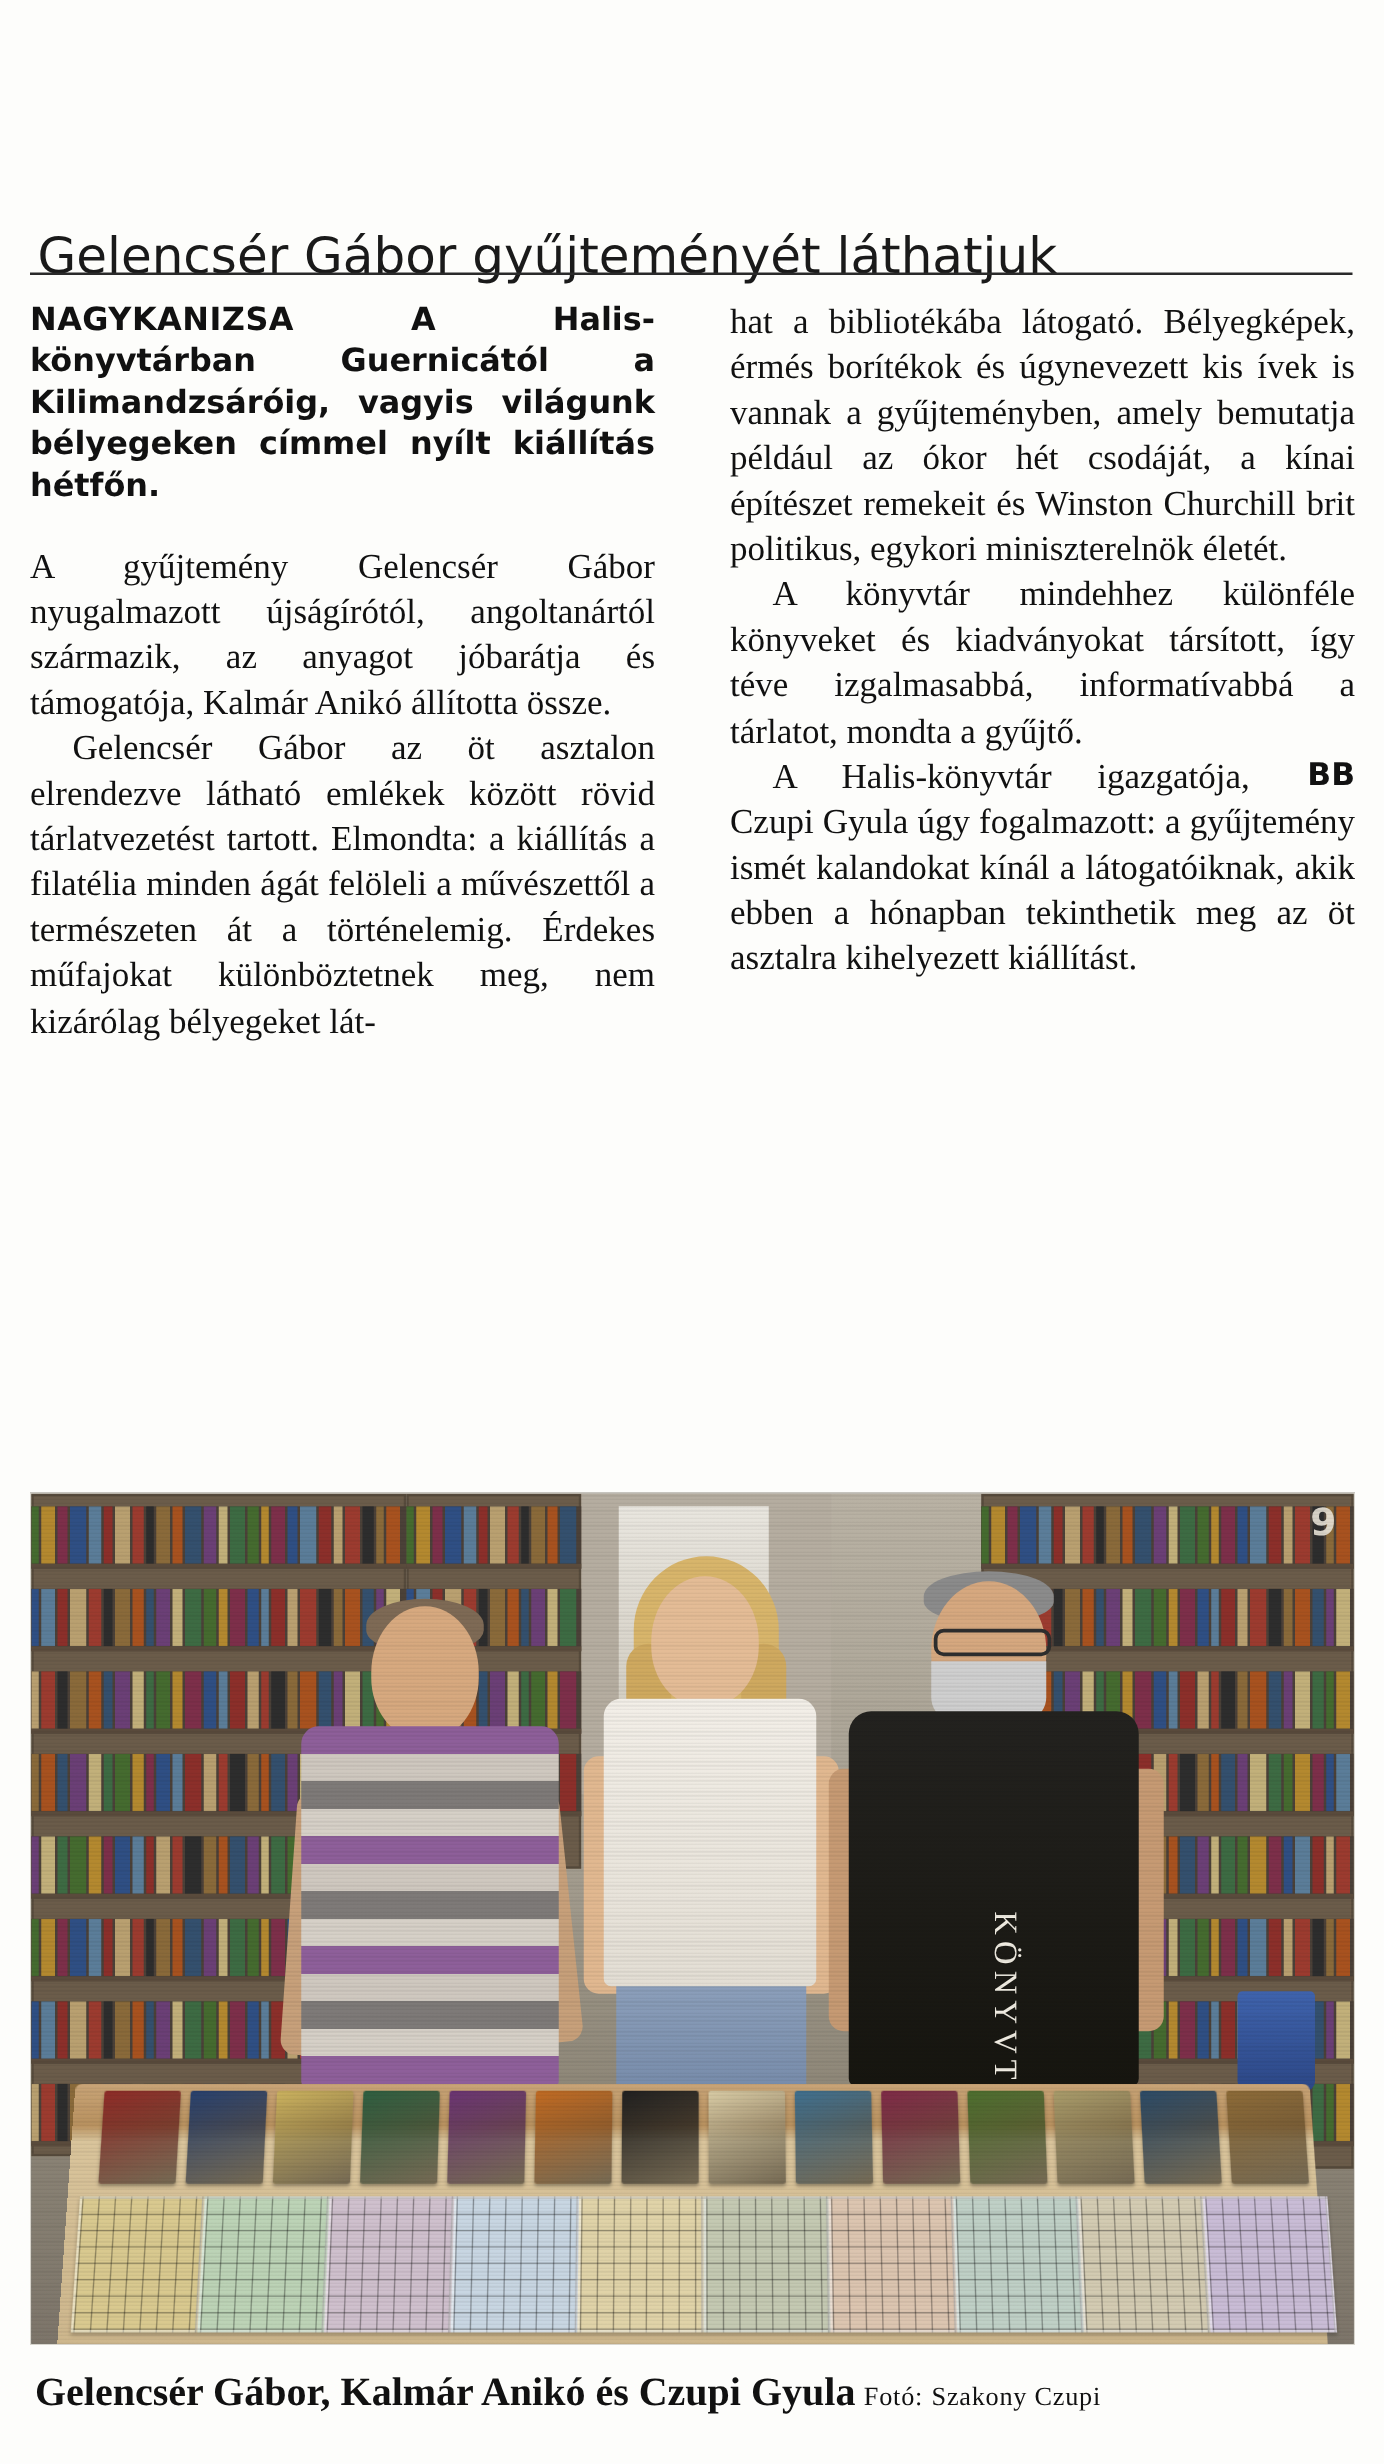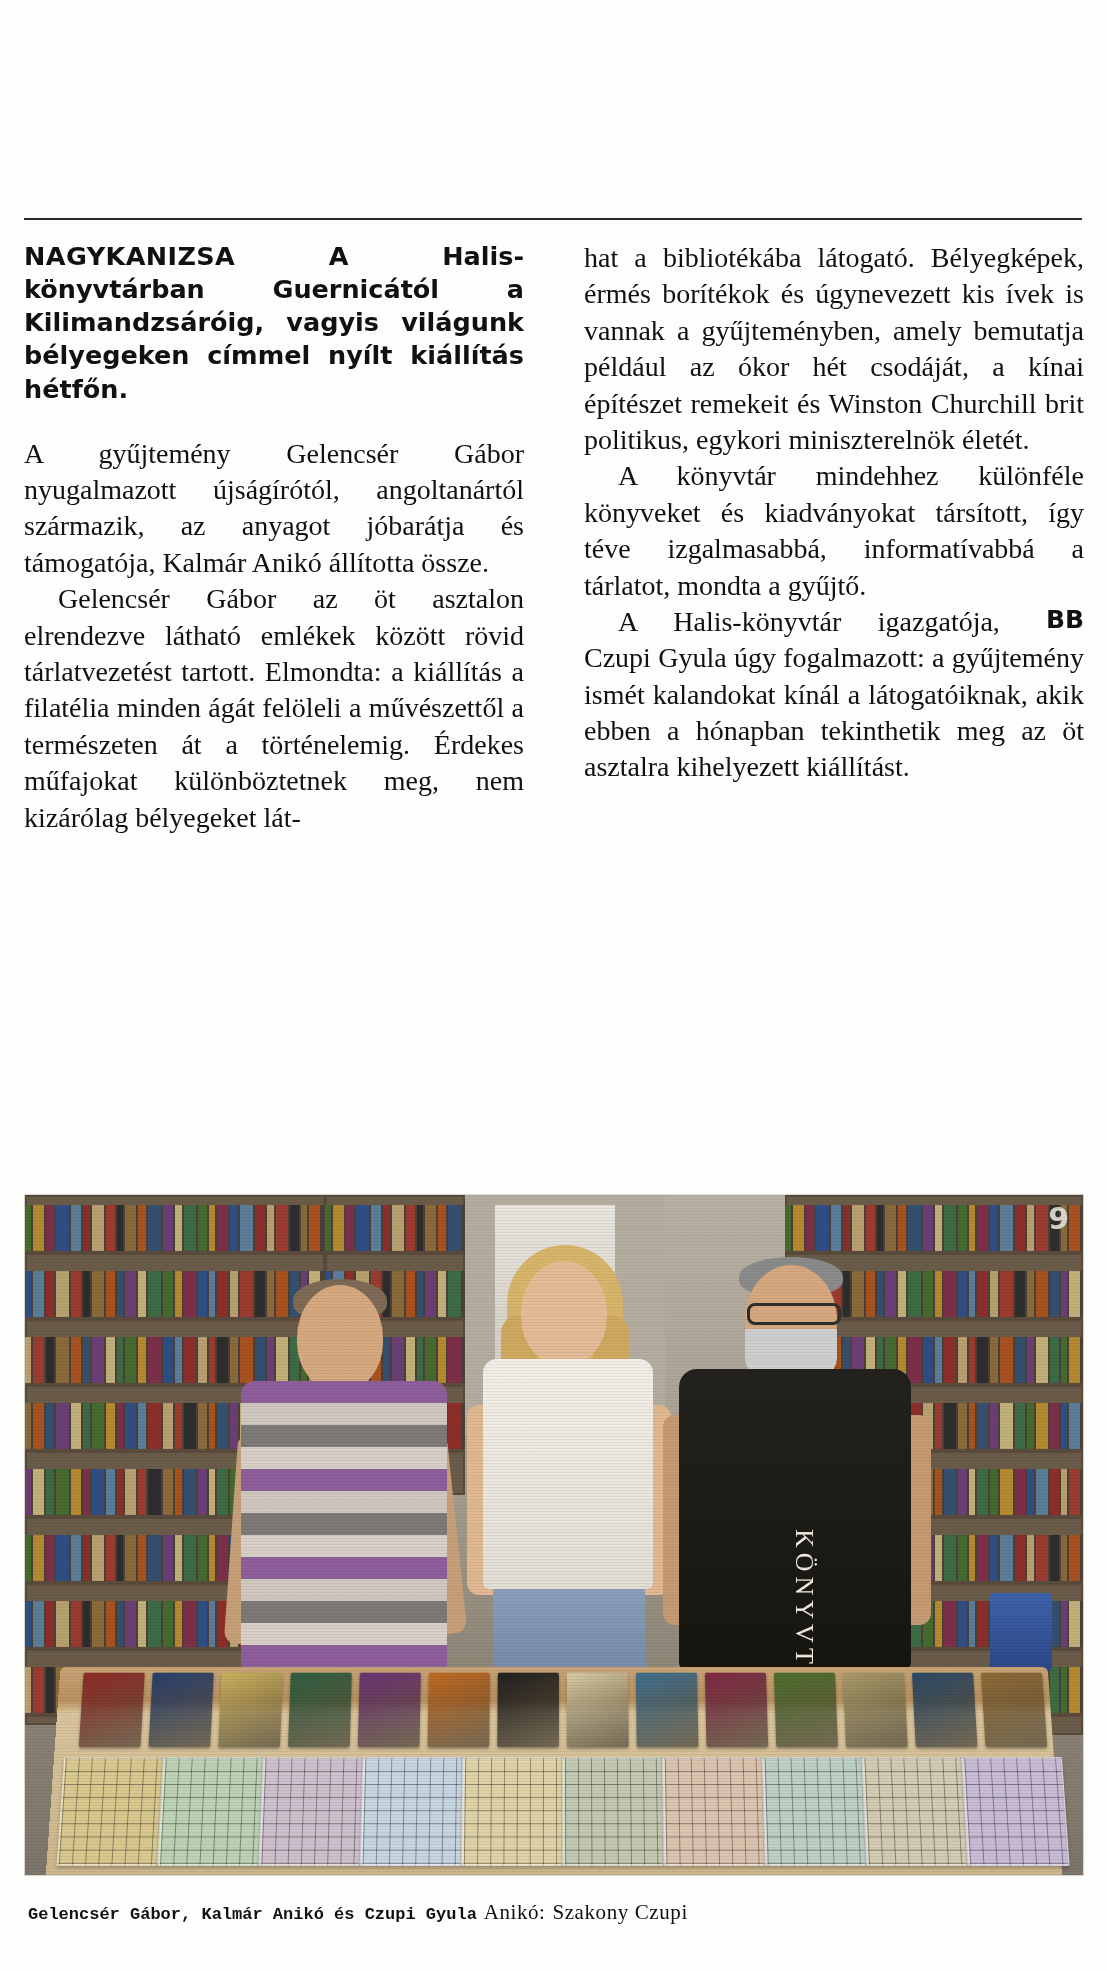--- a/index.html
+++ b/index.html
@@ -272,37 +272,38 @@
   
   .caption {
     position: absolute;
     left: 28px;
     top: 1894px;
     width: 1054px;
     font-size: 27px;
     line-height: 1.2;
   }
   .caption .names {
-    font-family: Liberation Mono, monospace;
+    font-family: Liberation Serif, serif;
     font-weight: bold;
-    font-size: 17px;
+    font-size: 32px;
     margin-top: 14px;
   }
   .caption .credit {
     font-family: "Liberation Serif", serif;
     font-size: 26px;
     letter-spacing: .3px;
   }
   .caption .credit .sc { font-size: 21px; letter-spacing: .6px; }
 </style>
 </head>
 <body>
 
 <div class="page">
 
+  <h2 class="subhead">Gelencsér Gábor gyűjteményét láthatjuk</h2>
   <div class="rule"></div>
 
   <div class="columns">
 
     <div class="col col-right">
       <p class="body">hat a bibliotékába látogató. Bélyegképek, érmés borítékok és úgynevezett kis ívek is vannak a gyűjteményben, amely bemutatja például az ókor hét csodáját, a kínai építészet remekeit és Winston Churchill brit politikus, egykori miniszterelnök életét.</p>
       <p class="body">A könyvtár mindehhez különféle könyveket és kiadványokat társított, így téve izgalmasabbá, informatívabbá a tárlatot, mondta a gyűjtő.</p>
       <p class="body"><span class="byline">BB</span><span>A Halis-könyvtár igazgatója, Czupi Gyula úgy fogalmazott: a gyűjtemény ismét kalandokat kínál a látogatóiknak, akik ebben a hónapban tekinthetik meg az öt asztalra kihelyezett kiállítást.</span></p>
     </div>
 
@@ -416,18 +417,18 @@
       </div>
 
       <div class="page-number">9</div>
       <div class="photo-grain"></div>
     </div>
   </div>
 
   <div class="caption">
     <span class="names">Gelencsér Gábor, Kalmár Anikó és Czupi Gyula</span>
     <span class="credit">
-      <span class="sc">Anikó:</span>
+      <span class="sc">Fotó:</span>
       <span class="sc">Szakony Czupi</span>
     </span>
   </div>
 
 </div>
 
 </body></html>

